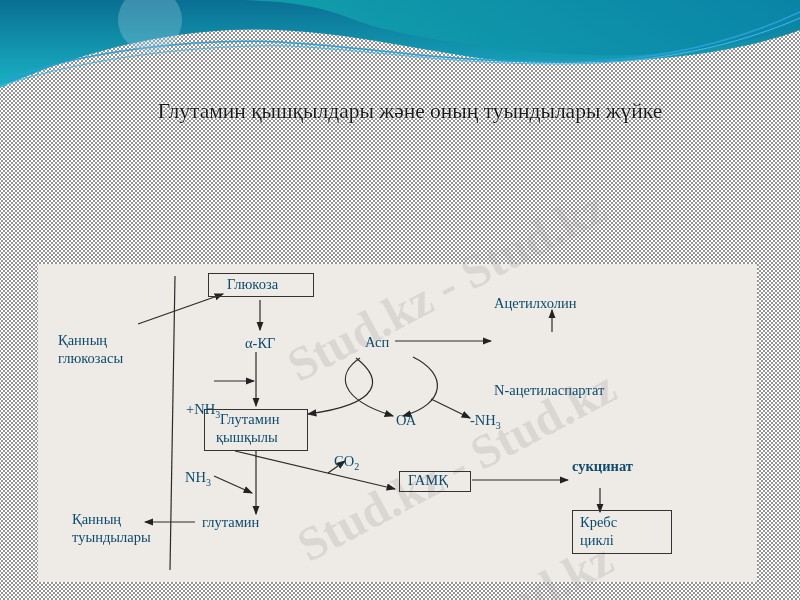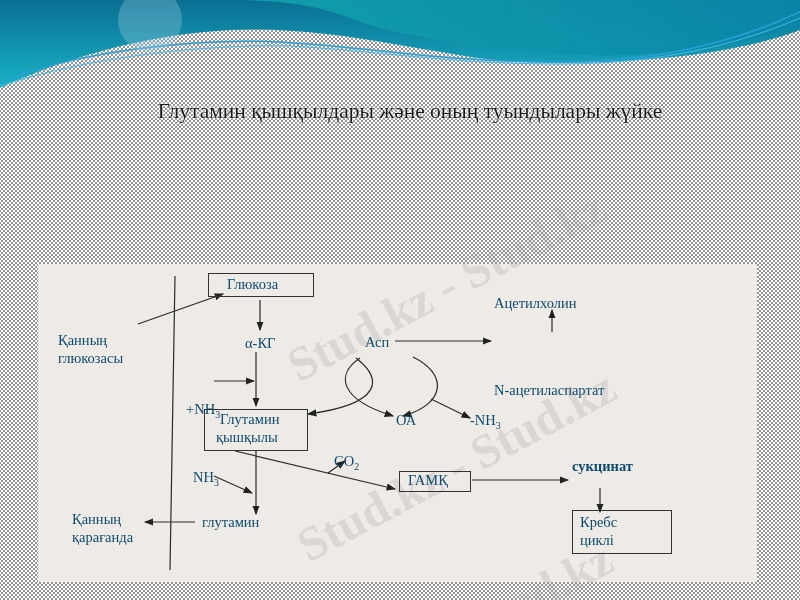--- a/index.html
+++ b/index.html
@@ -116,21 +116,21 @@
   <div class="lbl" style="left:207px; top:71px;font-family:Liberation Serif, serif;">α-КГ</div>
   <div class="lbl" style="left:148px; top:109px;margin-top:28px;"><span>+NH</span><sub style="font-size:10px">3</sub></div>
   <div class="lbl" style="left:327px; top:70px;">Асп</div>
   <div class="lbl" style="left:456px; top:31px;">Ацетилхолин</div>
   <div class="lbl" style="left:456px; top:70px;margin-top:48px;">N-ацетиласпартат</div>
   <div class="lbl" style="left:182px; top:147px;">Глутамин</div>
   <div class="lbl" style="left:178px; top:165px;text-align:right;">қышқылы</div>
   <div class="lbl" style="left:358px; top:148px;">ОА</div>
   <div class="lbl" style="left:432px; top:148px;"><span>-NH</span><sub style="font-size:10px">3</sub></div>
   <div class="lbl" style="left:296px; top:189px;"><span>CO</span><sub style="font-size:10px">2</sub></div>
-  <div class="lbl" style="left:155px; top:205px;"><span>NH</span><sub style="font-size:10px">3</sub></div>
+  <div class="lbl" style="left:147px; top:205px;"><span>NH</span><sub style="font-size:10px">3</sub></div>
   <div class="lbl" style="left:370px; top:208px;text-align:center;">ГАМҚ</div>
   <div class="lbl" style="left:534px; top:194px;font-weight:bold;">сукцинат</div>
   <div class="lbl" style="left:164px; top:250px;">глутамин</div>
   <div class="lbl" style="left:34px; top:247px;">Қанның</div>
-  <div class="lbl" style="left:34px; top:265px;">қарағанда</div>
+  <div class="lbl" style="left:34px; top:265px;">туындылары</div>
   <div class="lbl" style="left:542px; top:250px;">Кребс</div>
   <div class="lbl" style="left:542px; top:268px;">циклі</div>
 </div>
 
 </body></html>

